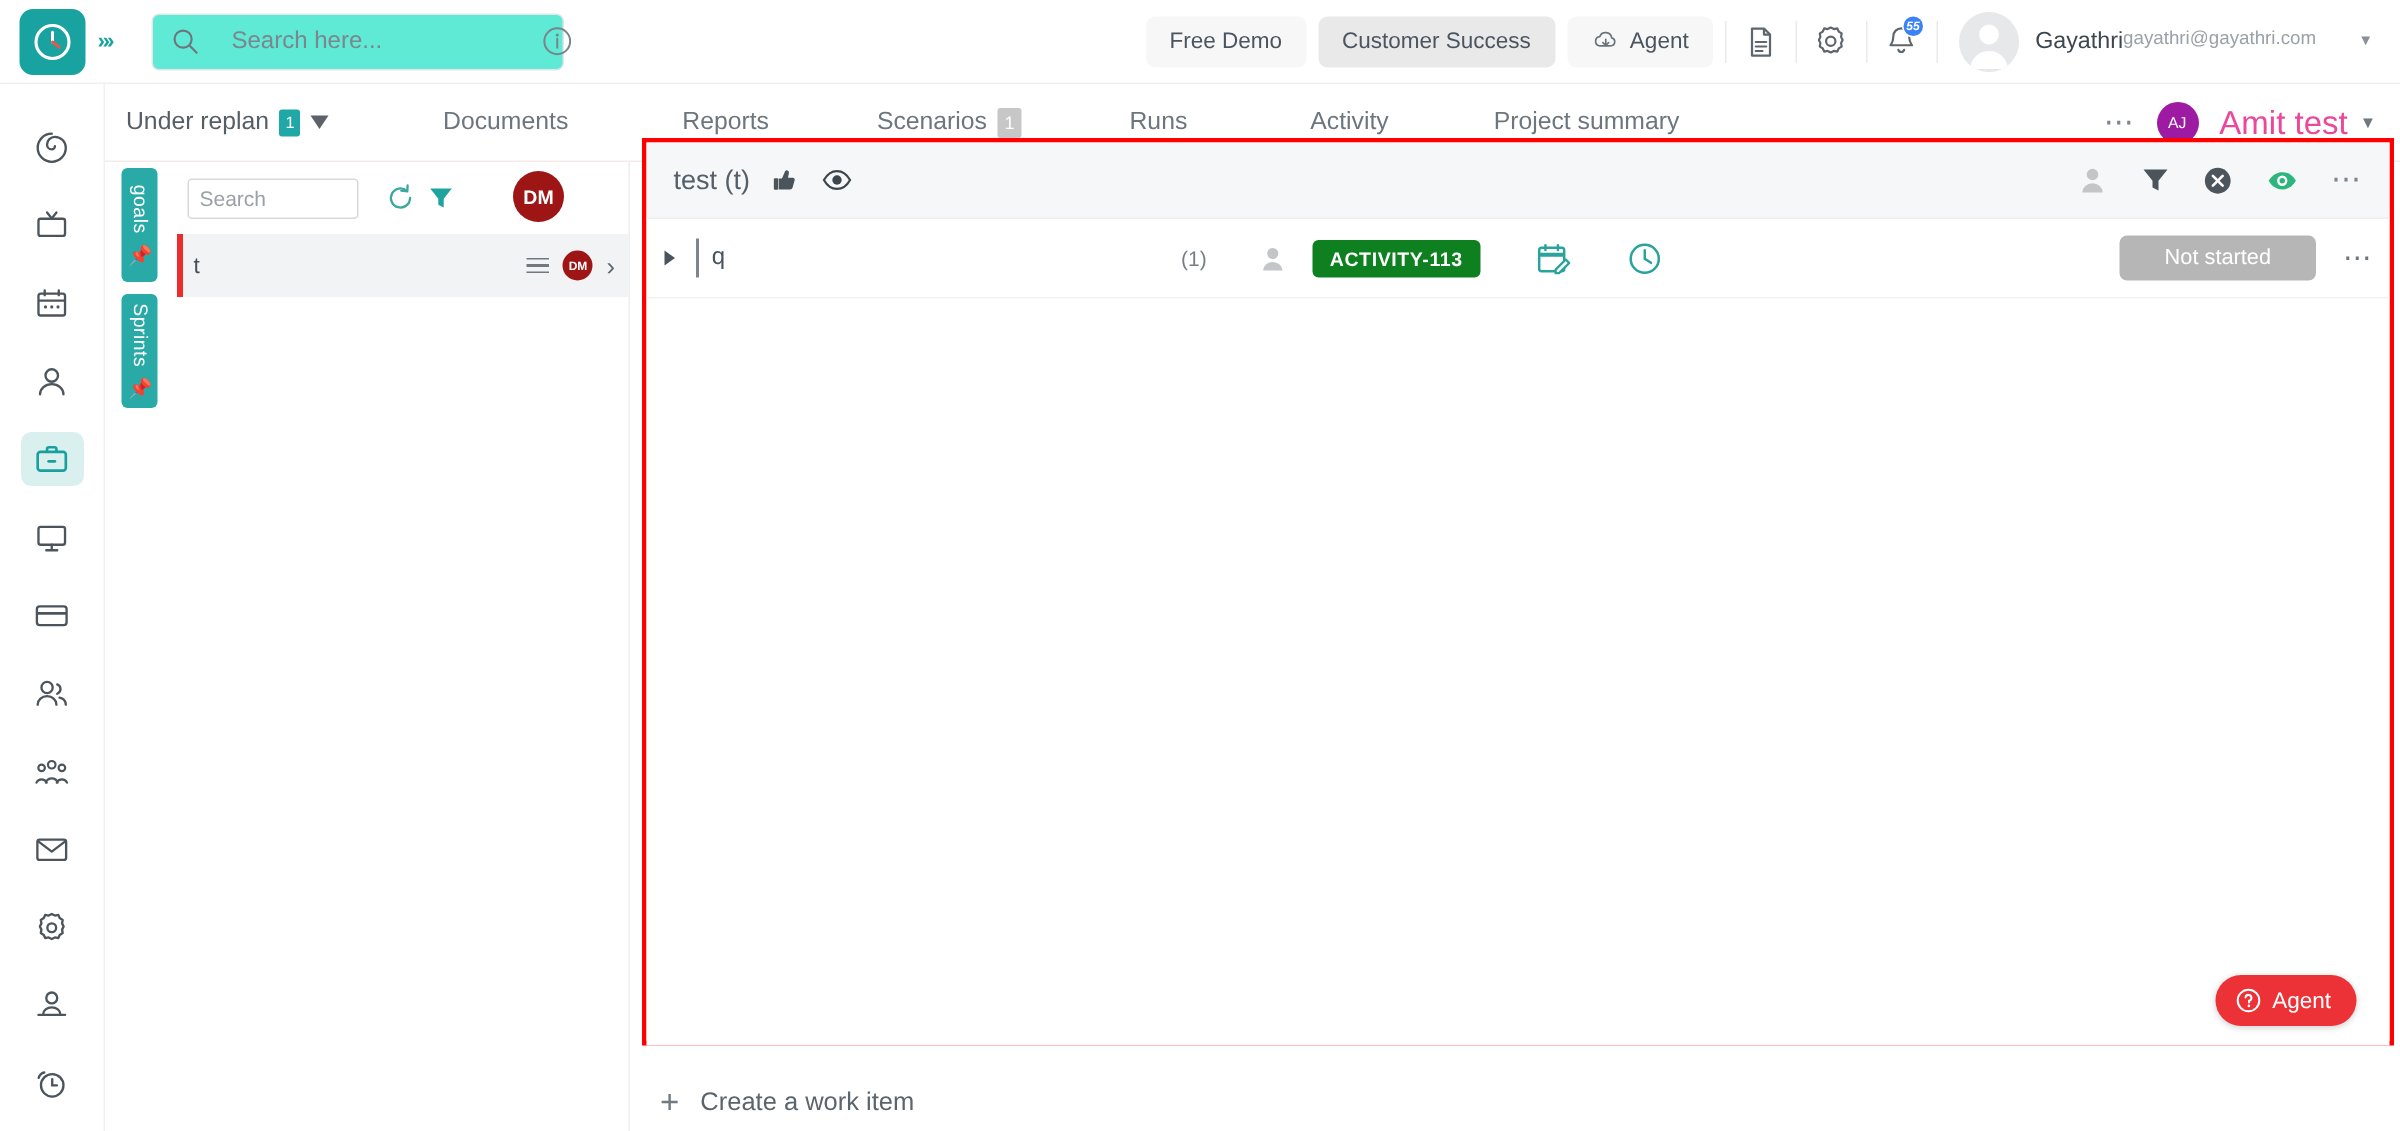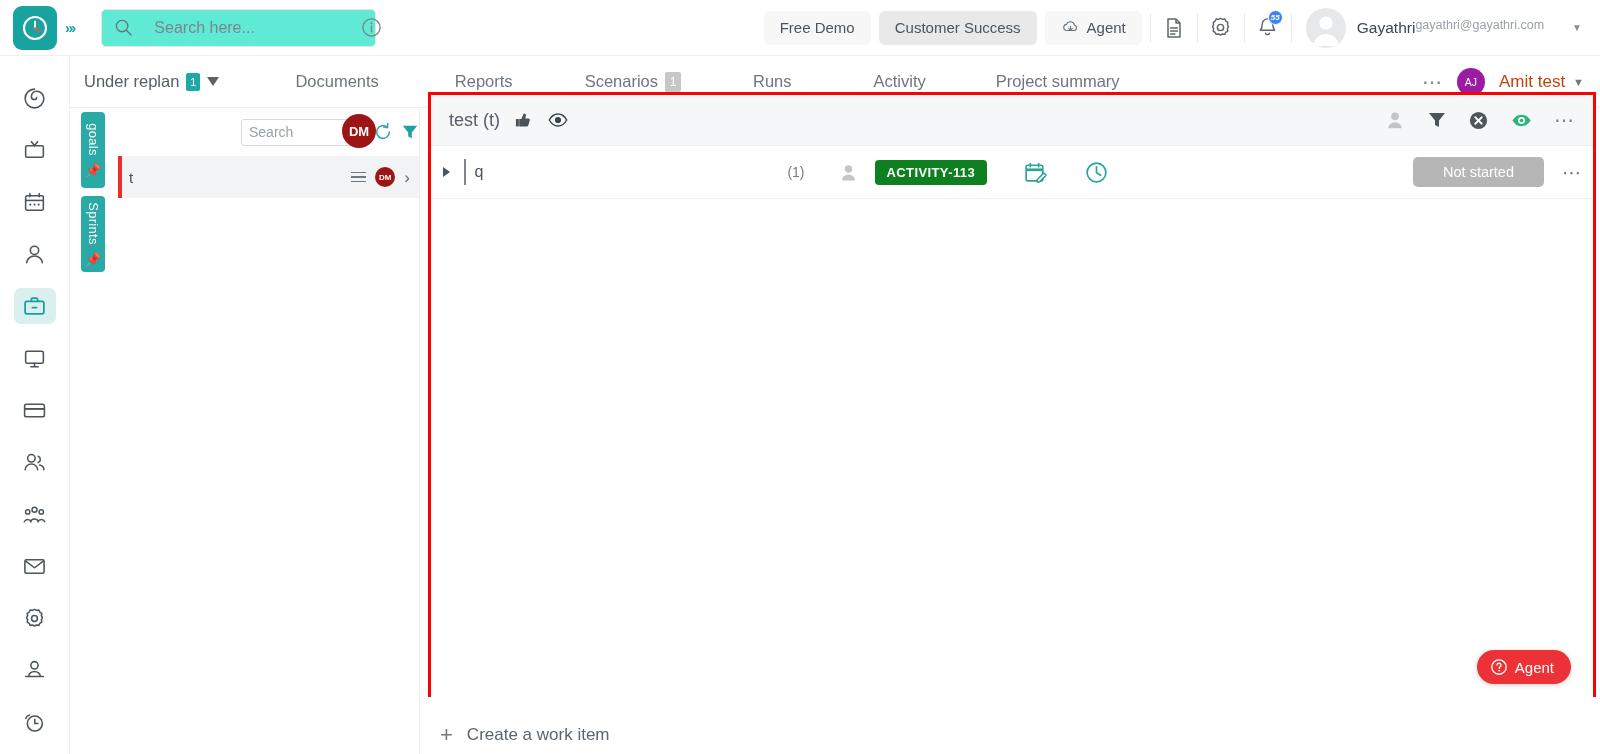--- a/index.html
+++ b/index.html
@@ -90,21 +90,21 @@
     justify-content: center; padding: 0 4px;
   }
   .tri-dn { width: 0; height: 0; border-left: 6px solid transparent;
             border-right: 6px solid transparent; border-top: 9px solid #5c6268; }
   .nav-right { margin-left: auto; display: flex; align-items: center; gap: 14px; margin-right: 16px; }
   .dots3 { color: #7b858d; font-size: 20px; letter-spacing: 1px; cursor: pointer; line-height: 1; }
   .proj-avatar {
     width: 28px; height: 28px; border-radius: 50%; background: #9d1aa3;
     color: #fff; font-size: 10.5px; display: flex; align-items: center; justify-content: center;
   }
-  .proj-name { font-size: 17px; color: #c2410c; }
+  .proj-name { font-size: 22px; color: #ec4899; }
 
   
   .rail {
     position: absolute; top: 56px; left: 0; width: 70px; height: 698px;
     background: #fff; border-right: 1px solid #f0f1f2;
     display: flex; flex-direction: column; align-items: center; padding-top: 24px; gap: 16px;
   }
   .rail-item {
     width: 42px; height: 36px; display: flex; align-items: center; justify-content: center;
     border-radius: 7px; cursor: pointer;
@@ -122,21 +122,21 @@
     font-size: 13px; letter-spacing: .3px; display: flex; align-items: center; gap: 6px;
   }
   #tab-goals { top: 112px; height: 76px; }
   #tab-sprints { top: 196px; height: 76px; }
 
   
   .listpanel {
     position: absolute; top: 108px; left: 118px; width: 302px; height: 646px;
     background: #fff; border-right: 1px solid #eceef0;
   }
-  .list-search-row { height: 48px; display: flex; align-items: center; padding-left: 7px; gap: 0; position: relative; justify-content: flex-end; }
+  .list-search-row { height: 48px; display: flex; align-items: center; padding-left: 7px; gap: 0; position: relative; }
   .list-search {
     width: 114px; height: 27px; border: 1px solid #d6dadd; border-radius: 3px;
     font-size: 14px; padding: 0 7px; color: #55606a; outline: none;
     font-family: "Liberation Sans", sans-serif;
   }
   .list-search::placeholder { color: #9aa1a8; }
   .refresh-ic { margin-left: 18px; cursor: pointer; }
   .filter-ic { margin-left: 8px; cursor: pointer; }
   .dm-big {
     position: absolute; left: 224px; top: 6px; width: 34px; height: 34px;

